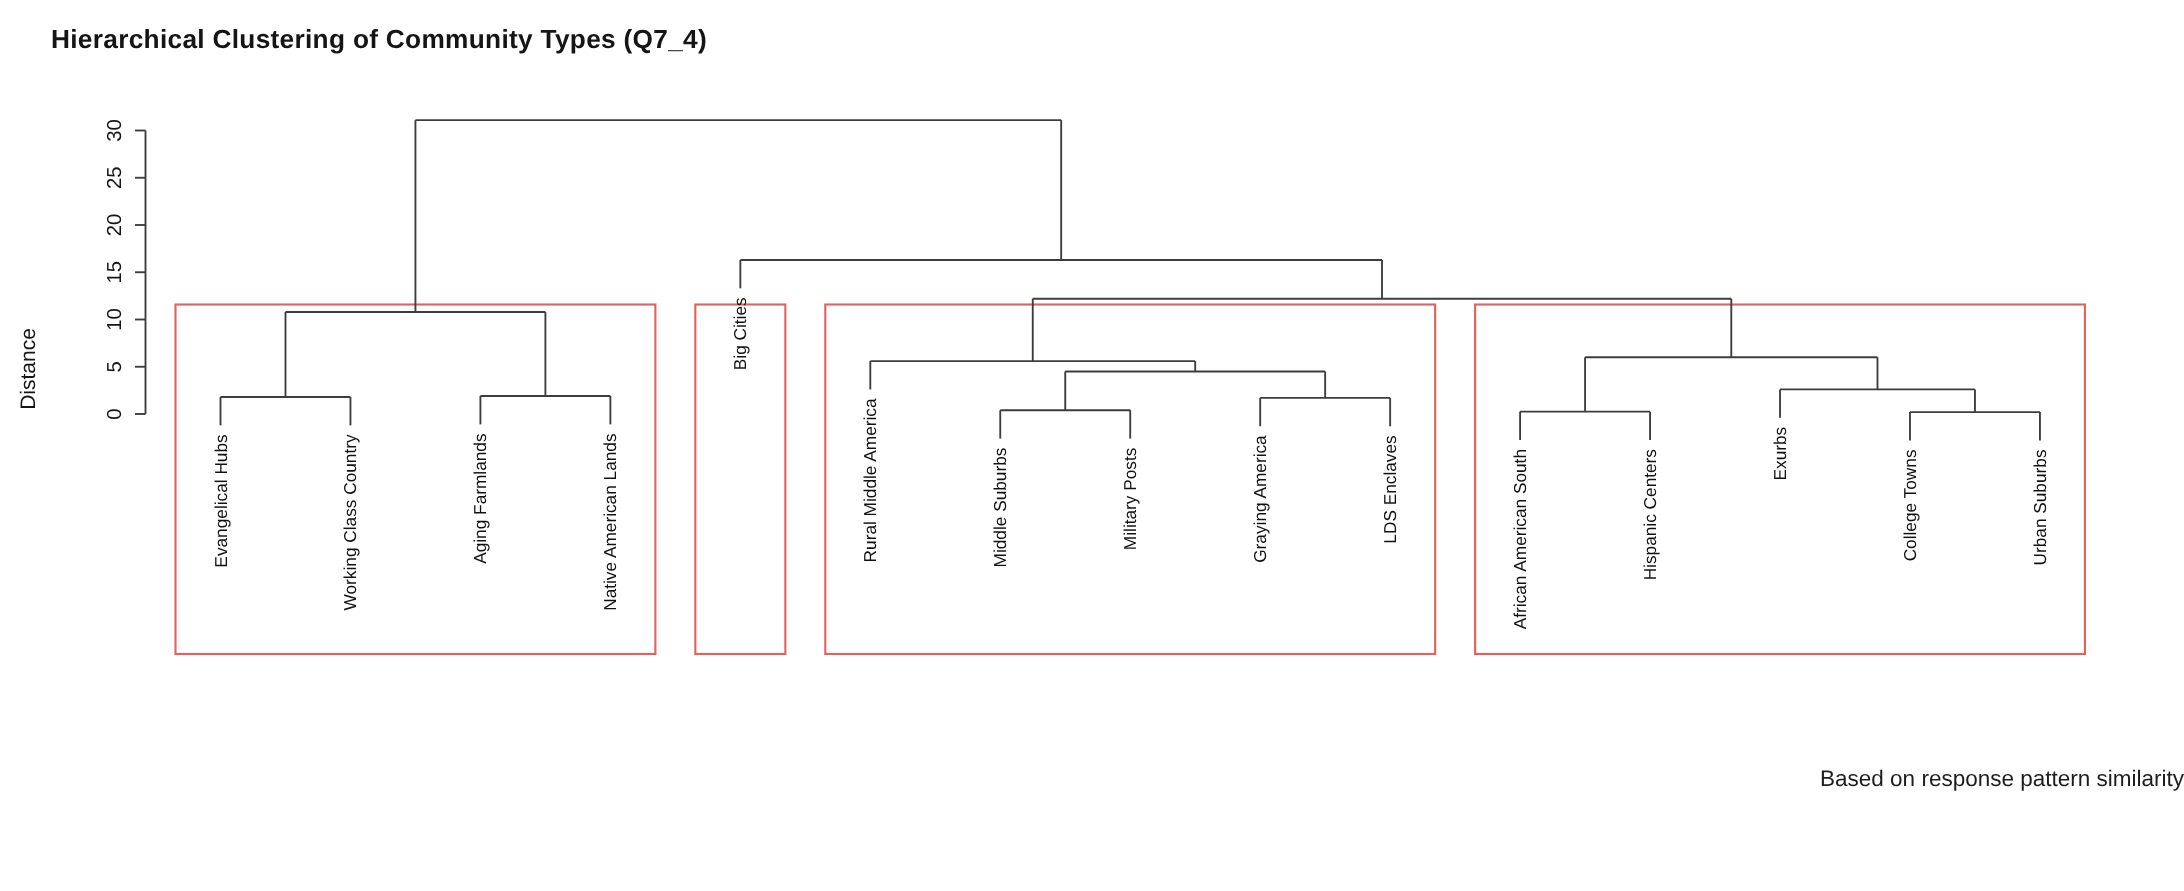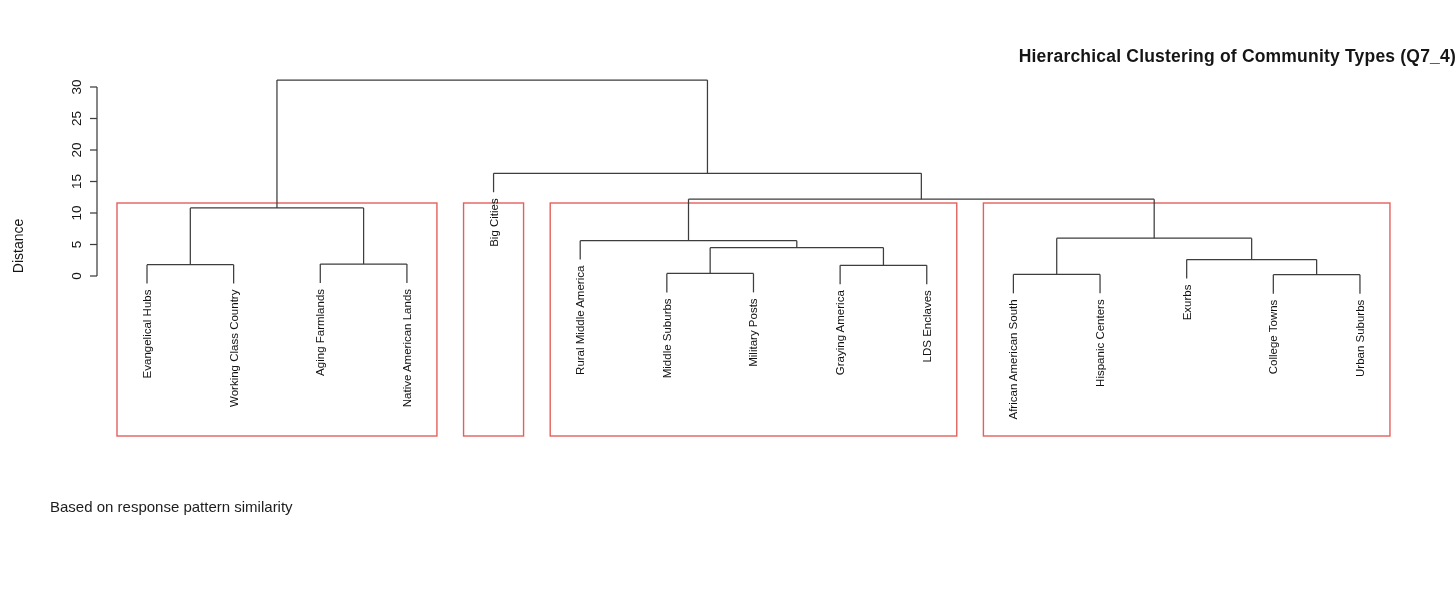--- a/index.html
+++ b/index.html
@@ -2,25 +2,25 @@
 <html><head>
 <meta charset="utf-8">
 <style>
   html,body{margin:0;padding:0;}
   body{
     width:1456px;height:594px;background:#ffffff;position:relative;overflow:hidden;
     font-family:"Liberation Sans", sans-serif;color:#111;
   }
   .fig{position:absolute;inset:0;}
   .chart-title{
-    position:absolute;top:16px;left:34px;width:1422px;text-align:right;
-    font-size:17.5px;font-weight:bold;color:#151515;letter-spacing:.2px;margin-top:30px;
+    position:absolute;top:16px;left:34px;width:1422px;text-align:left;
+    font-size:17.5px;font-weight:bold;color:#151515;letter-spacing:.2px;
   }
   .chart-subtitle{
-    position:absolute;top:498px;left:50px;width:1406px;text-align:left;
+    position:absolute;top:511px;left:50px;width:1406px;text-align:right;
     font-size:15px;color:#1d1d1d;
   }
   .y-label{
     position:absolute;left:-42px;top:238px;width:120px;height:16px;line-height:16px;
     text-align:center;font-size:14px;color:#151515;
     transform:rotate(-90deg);
   }
   svg{position:absolute;left:0;top:0;}
   svg text{font-family:"Liberation Sans", sans-serif;}
 </style>

